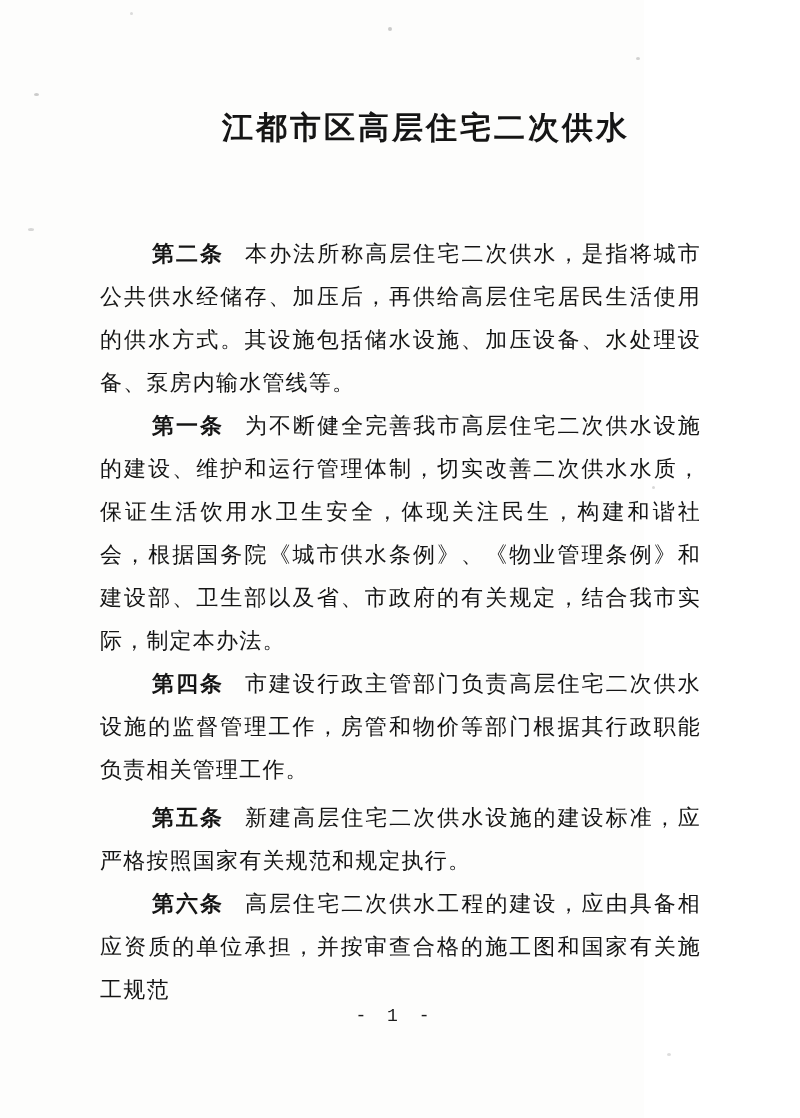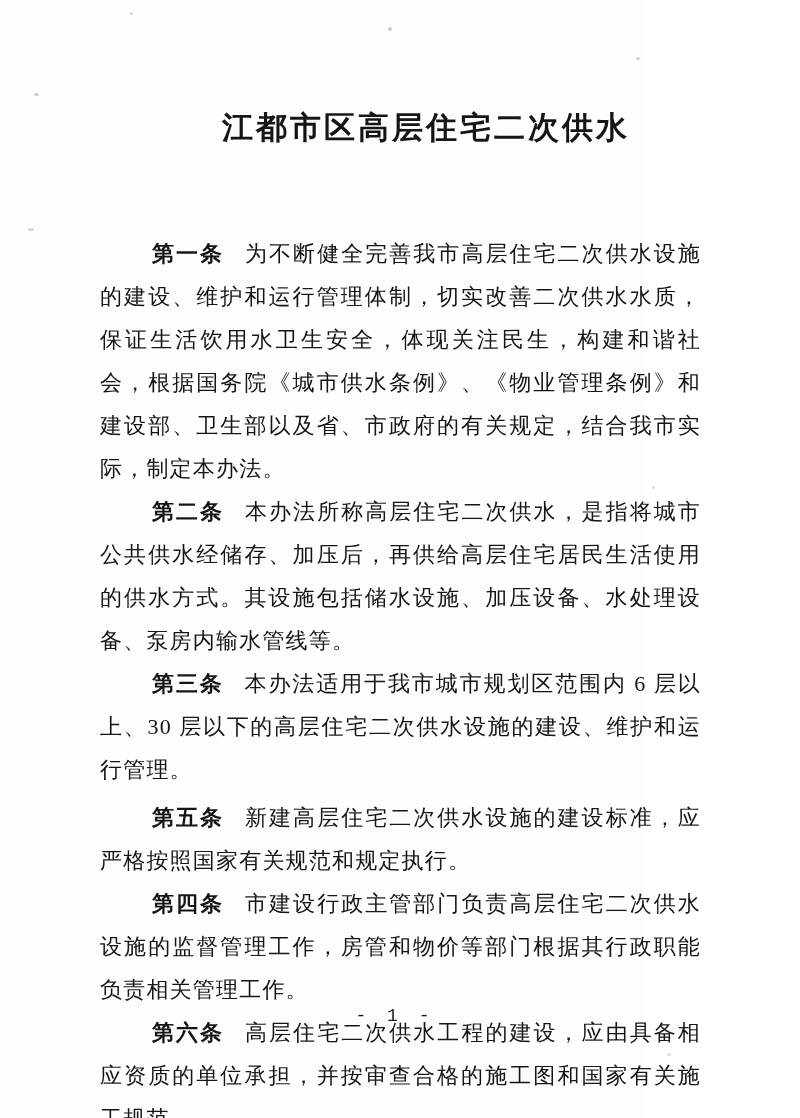--- a/index.html
+++ b/index.html
@@ -86,23 +86,22 @@
   <div class="speckle" style="left:28px; top:228px; width:6px; height:3px; opacity:.35;"></div>
   <div class="speckle" style="left:636px; top:57px; width:4px; height:3px; opacity:.4;"></div>
   <div class="speckle" style="left:652px; top:486px; width:3px; height:3px; opacity:.35;"></div>
   <div class="speckle" style="left:667px; top:1053px; width:4px; height:3px; opacity:.3;"></div>
 
   <div class="title-block">
     <div class="title-line">江都市区高层住宅二次供水</div>
   </div>
 
   <div class="doc-body">
+    <p class="article"><span class="article-label">第二条</span><span>本办法所称高层住宅二次供水，是指将城市公共供水经储存、加压后，再供给高层住宅居民生活使用的供水方式。其设施包括储水设施、加压设备、水处理设备、泵房内输水管线等。</span></p>
     <p class="article"><span class="article-label">第一条</span><span>为不断健全完善我市高层住宅二次供水设施的建设、维护和运行管理体制，切实改善二次供水水质，保证生活饮用水卫生安全，体现关注民生，构建和谐社会，根据国务院《城市供水条例》、《物业管理条例》和建设部、卫生部以及省、市政府的有关规定，结合我市实际，制定本办法。</span></p>
-    <p class="article"><span class="article-label">第二条</span><span>本办法所称高层住宅二次供水，是指将城市公共供水经储存、加压后，再供给高层住宅居民生活使用的供水方式。其设施包括储水设施、加压设备、水处理设备、泵房内输水管线等。</span></p>
-    <p class="article"><span class="article-label">第三条</span><span>本办法适用于我市城市规划区范围内 6 层以上、30 层以下的高层住宅二次供水设施的建设、维护和运行管理。</span></p>
+    <p class="article"><span class="article-label">第四条</span><span>市建设行政主管部门负责高层住宅二次供水设施的监督管理工作，房管和物价等部门根据其行政职能负责相关管理工作。</span></p>
     <p class="article gap-before"><span class="article-label">第五条</span><span>新建高层住宅二次供水设施的建设标准，应严格按照国家有关规范和规定执行。</span></p>
-    <p class="article"><span class="article-label">第四条</span><span>市建设行政主管部门负责高层住宅二次供水设施的监督管理工作，房管和物价等部门根据其行政职能负责相关管理工作。</span></p>
     <p class="article"><span class="article-label">第六条</span><span>高层住宅二次供水工程的建设，应由具备相应资质的单位承担，并按审查合格的施工图和国家有关施工规范</span></p>
   </div>
 
   <div class="page-footer">- 1 -</div>
 
 </div>
 
 </body></html>

